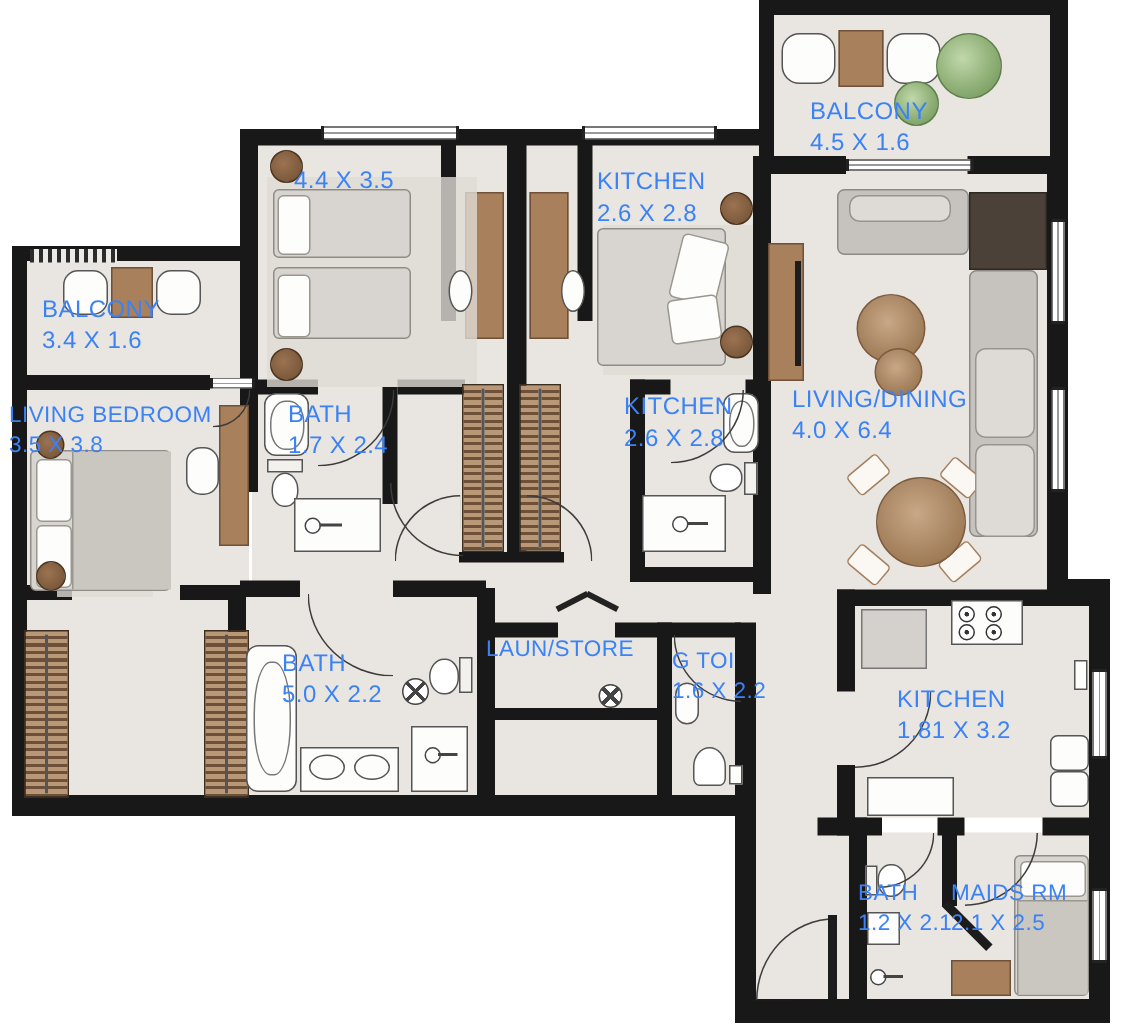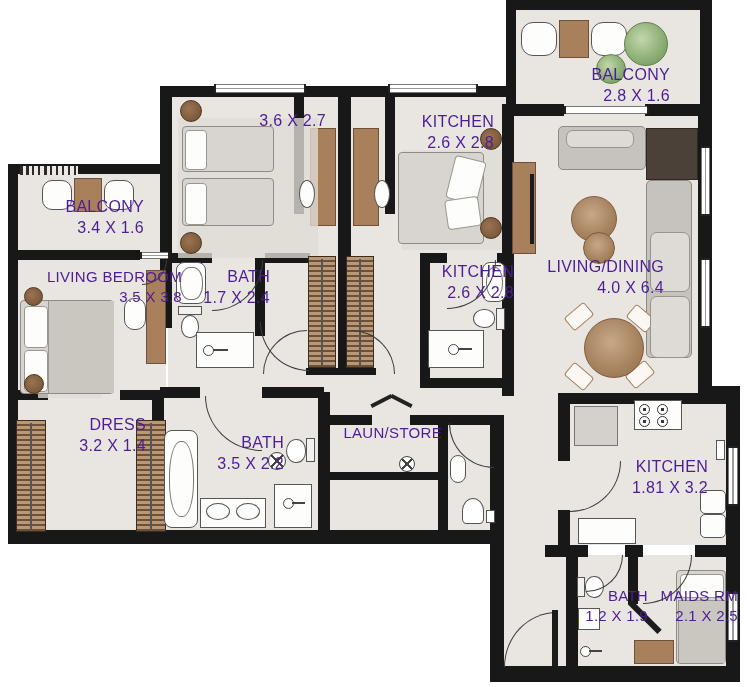--- a/index.html
+++ b/index.html
@@ -1,21 +1,21 @@
 <!DOCTYPE html>
 <html><head>
 <meta charset="utf-8">
 <style>
   html,body{margin:0;padding:0;background:#fff;}
   #plan{position:relative;width:750px;height:687px;background:#fff;overflow:hidden;
         font-family:"Liberation Sans",sans-serif;}
   .f{position:absolute;background:#e9e6e1;}
   .w{position:absolute;background:#181818;}
   .abs{position:absolute;}
-  .rl{position:absolute;text-align:right;color:#4c1d95;line-height:1.32;letter-spacing:.3px;
+  .rl{position:absolute;text-align:left;color:#3b82f6;line-height:1.32;letter-spacing:.3px;
       font-size:16px;white-space:nowrap;z-index:30;}
   .rl .nm{font-weight:600;font-weight:500;}
   .rl.sm{font-size:15px;}
   .win-h{position:absolute;background:linear-gradient(180deg,#777 0 14%,#fff 14% 44%,#9a9a9a 44% 56%,#fff 56% 86%,#777 86%);border-left:2px solid #222;border-right:2px solid #222;z-index:6;}
   .win-v{position:absolute;background:linear-gradient(90deg,#777 0 14%,#fff 14% 44%,#9a9a9a 44% 56%,#fff 56% 86%,#777 86%);border-top:2px solid #222;border-bottom:2px solid #222;z-index:6;}
   .win-hatch{position:absolute;background:repeating-linear-gradient(90deg,#2c2c2c 0 2.5px,#eceae6 2.5px 6px);z-index:6;}
   .arc{position:absolute;z-index:8;}
   .wood{position:absolute;background:#a9805c;border:1px solid #6e5138;box-sizing:border-box;}
   .wardrobe{position:absolute;background:repeating-linear-gradient(0deg,#6e4f37 0 2px,#b99877 2px 5px);border:1px solid #3d2d1e;box-sizing:border-box;z-index:5;}
   .rail{position:absolute;left:45%;top:2%;width:10%;height:96%;background:#d8d3cc;border:1px solid #555;box-sizing:border-box;}
@@ -272,24 +272,24 @@
   <div class="shead" style="left:580px;top:646px;"></div>
   <div class="stem" style="left:589px;top:650px;width:13px;"></div>
 
   <div class="bed" style="left:676px;top:570px;width:50px;height:94px;"></div>
   <div class="pillow" style="left:680px;top:574px;width:42px;height:22px;"></div>
   <div class="duvet" style="left:678px;top:600px;width:46px;height:62px;border-top:1px solid #9a978f;"></div>
   <div class="wood" style="left:634px;top:640px;width:40px;height:24px;"></div>
 
   <div class="rl" style="left:540px;top:64px;width:130px;">
     <div class="nm">BALCONY</div>
-    <div>2.8 X 1.6</div>
+    <div>4.5 X 1.6</div>
   </div>
   <div class="rl" style="left:196px;top:110px;width:130px;">
-    <div>3.6 X 2.7</div>
+    <div>4.4 X 3.5</div>
   </div>
   <div class="rl" style="left:398px;top:111px;width:96px;">
     <div class="nm">KITCHEN</div>
     <div>2.6 X 2.8</div>
   </div>
   <div class="rl" style="left:28px;top:196px;width:116px;">
     <div class="nm">BALCONY</div>
     <div>3.4 X 1.6</div>
   </div>
   <div class="rl sm" style="left:6px;top:267px;width:176px;">
@@ -301,37 +301,37 @@
     <div>1.7 X 2.4</div>
   </div>
   <div class="rl" style="left:416px;top:261px;width:98px;">
     <div class="nm">KITCHEN</div>
     <div>2.6 X 2.8</div>
   </div>
   <div class="rl" style="left:528px;top:256px;width:136px;">
     <div class="nm">LIVING/DINING</div>
     <div>4.0 X 6.4</div>
   </div>
-  <div class="rl" style="left:34px;top:414px;width:112px;">
-    <div class="nm">DRESS</div>
-    <div>3.2 X 1.4</div>
-  </div>
   <div class="rl" style="left:188px;top:432px;width:96px;">
     <div class="nm">BATH</div>
-    <div>3.5 X 2.2</div>
+    <div>5.0 X 2.2</div>
   </div>
   <div class="rl sm" style="left:324px;top:423px;width:118px;">
     <div class="nm">LAUN/STORE</div>
+  </div>
+  <div class="rl sm" style="left:448px;top:431px;width:76px;">
+    <div class="nm">G TOI</div>
+    <div>1.6 X 2.2</div>
   </div>
   <div class="rl" style="left:598px;top:456px;width:110px;">
     <div class="nm">KITCHEN</div>
     <div>1.81 X 3.2</div>
   </div>
   <div class="rl sm" style="left:572px;top:586px;width:76px;">
     <div class="nm">BATH</div>
-    <div>1.2 X 1.9</div>
+    <div>1.2 X 2.1</div>
   </div>
   <div class="rl sm" style="left:634px;top:586px;width:104px;">
     <div class="nm">MAIDS RM</div>
     <div>2.1 X 2.5</div>
   </div>
 
 </div>
 
 </body></html>

